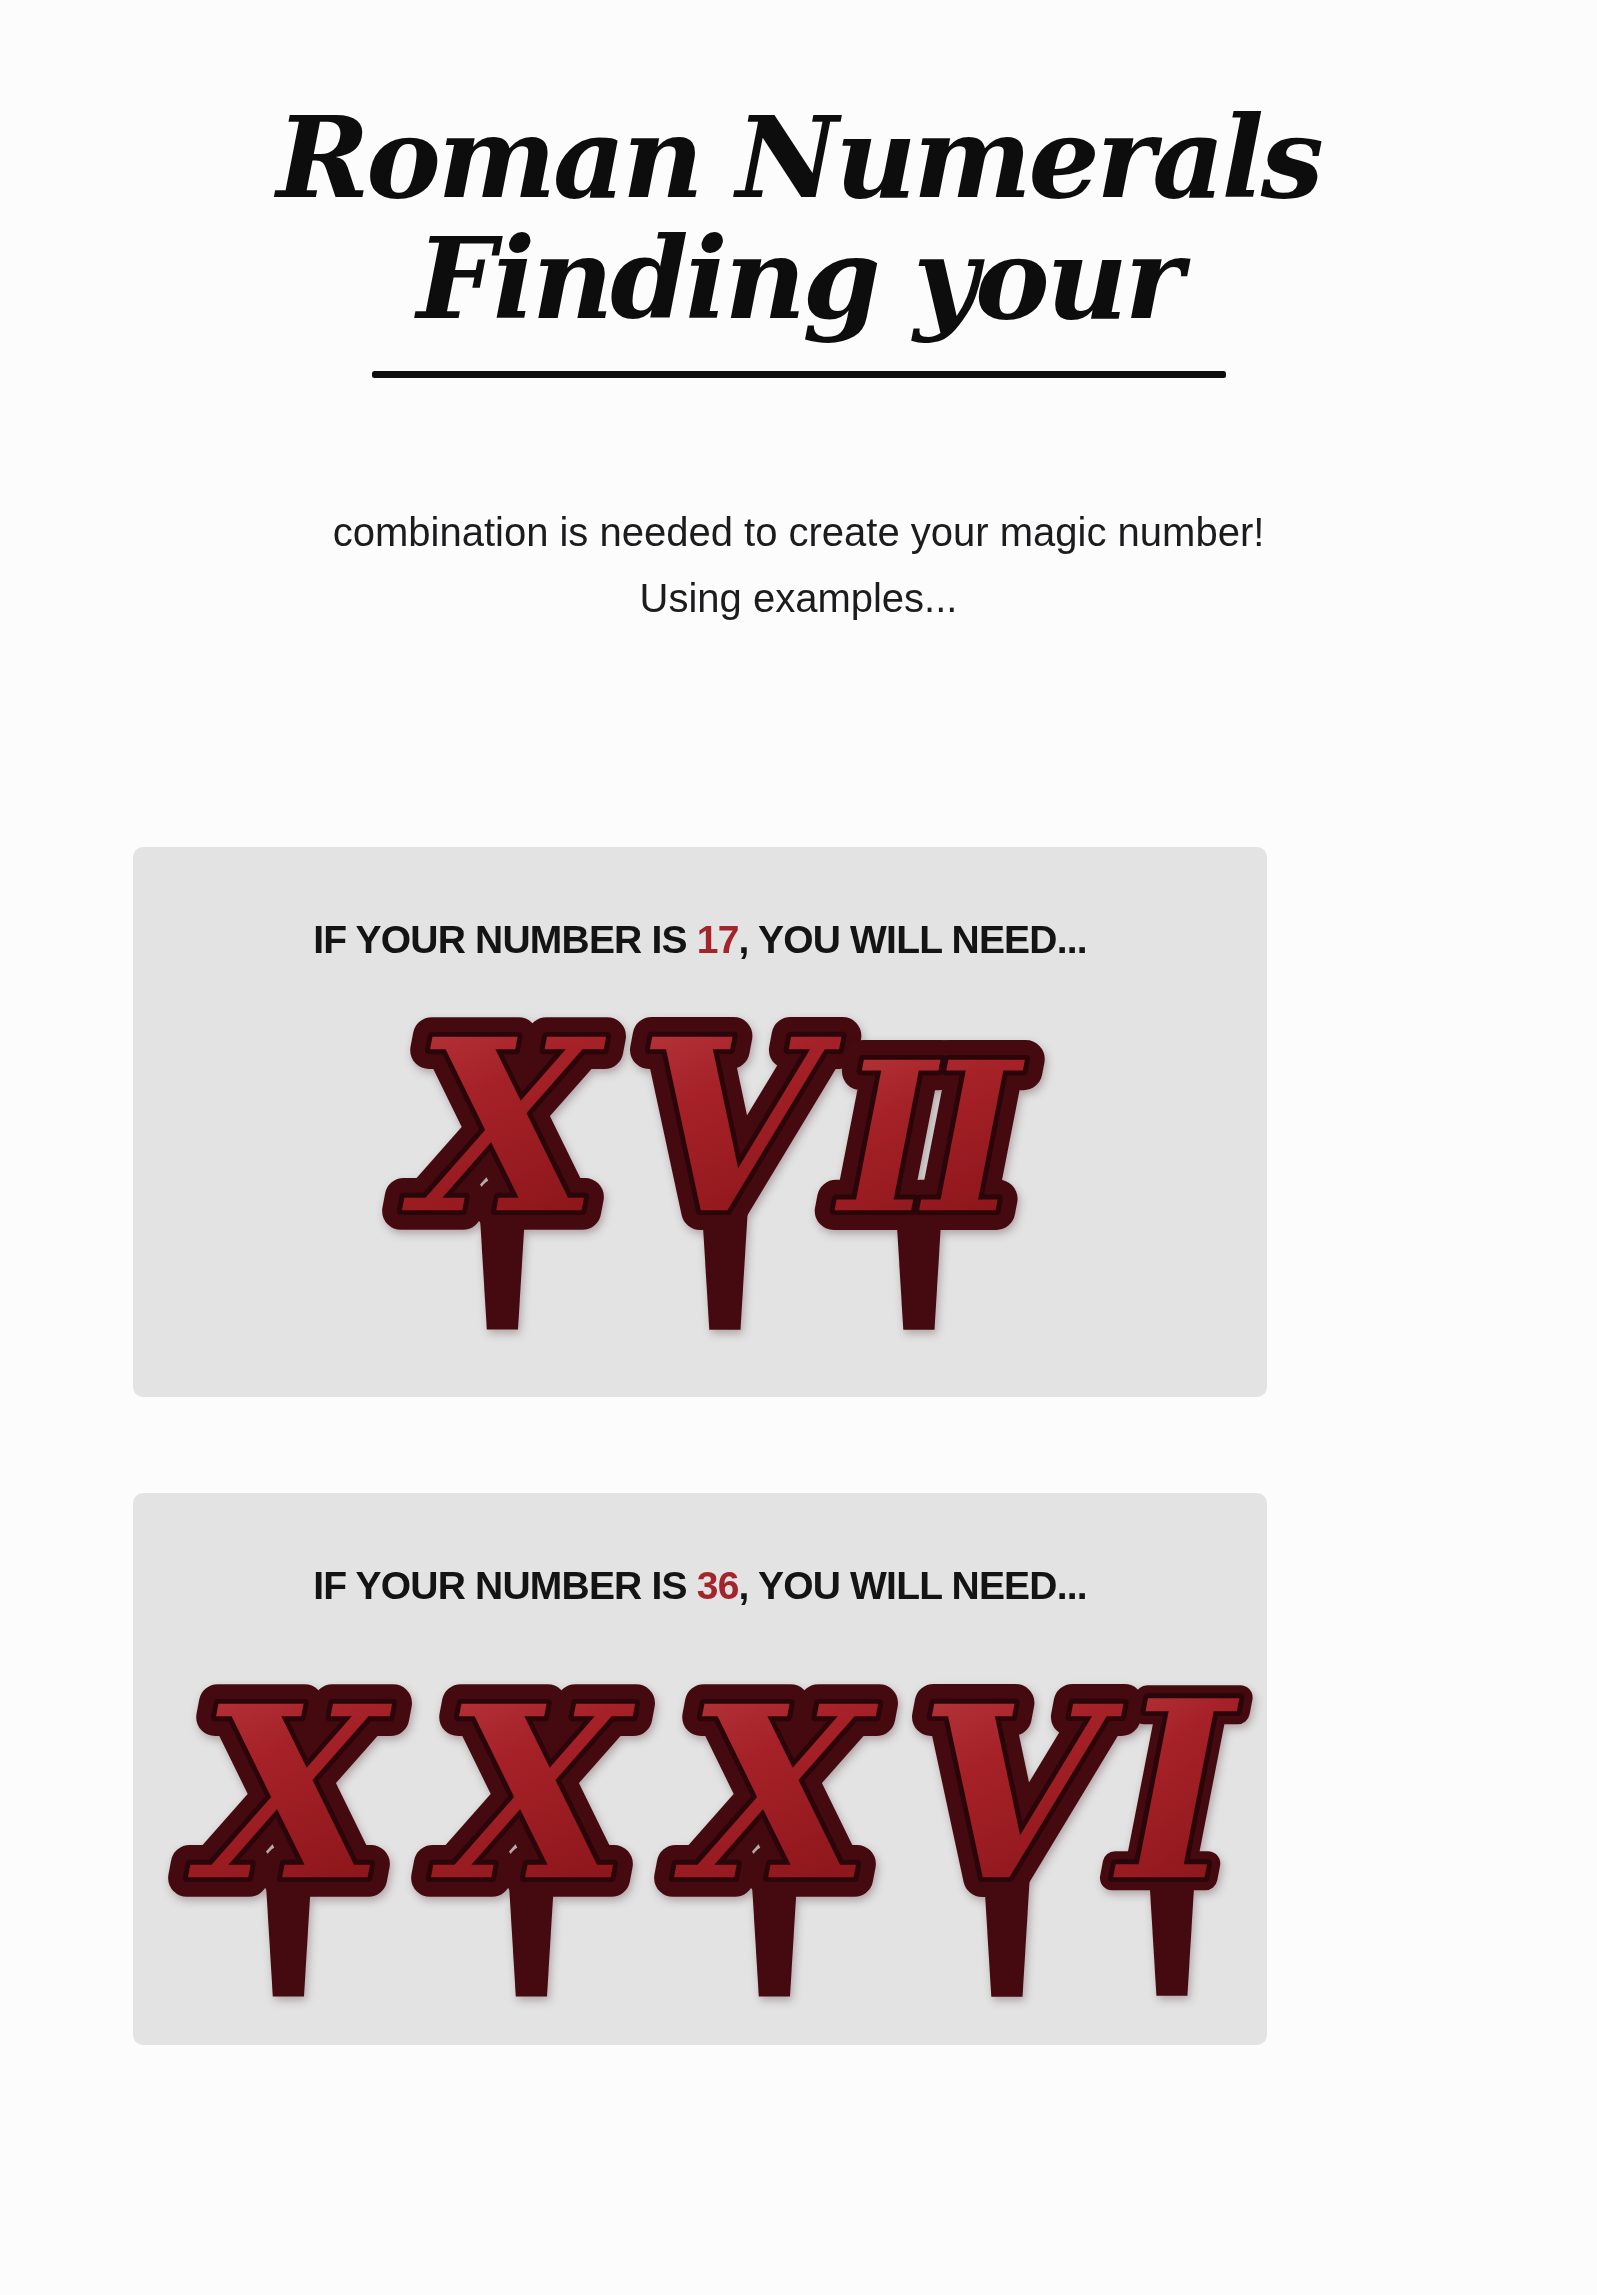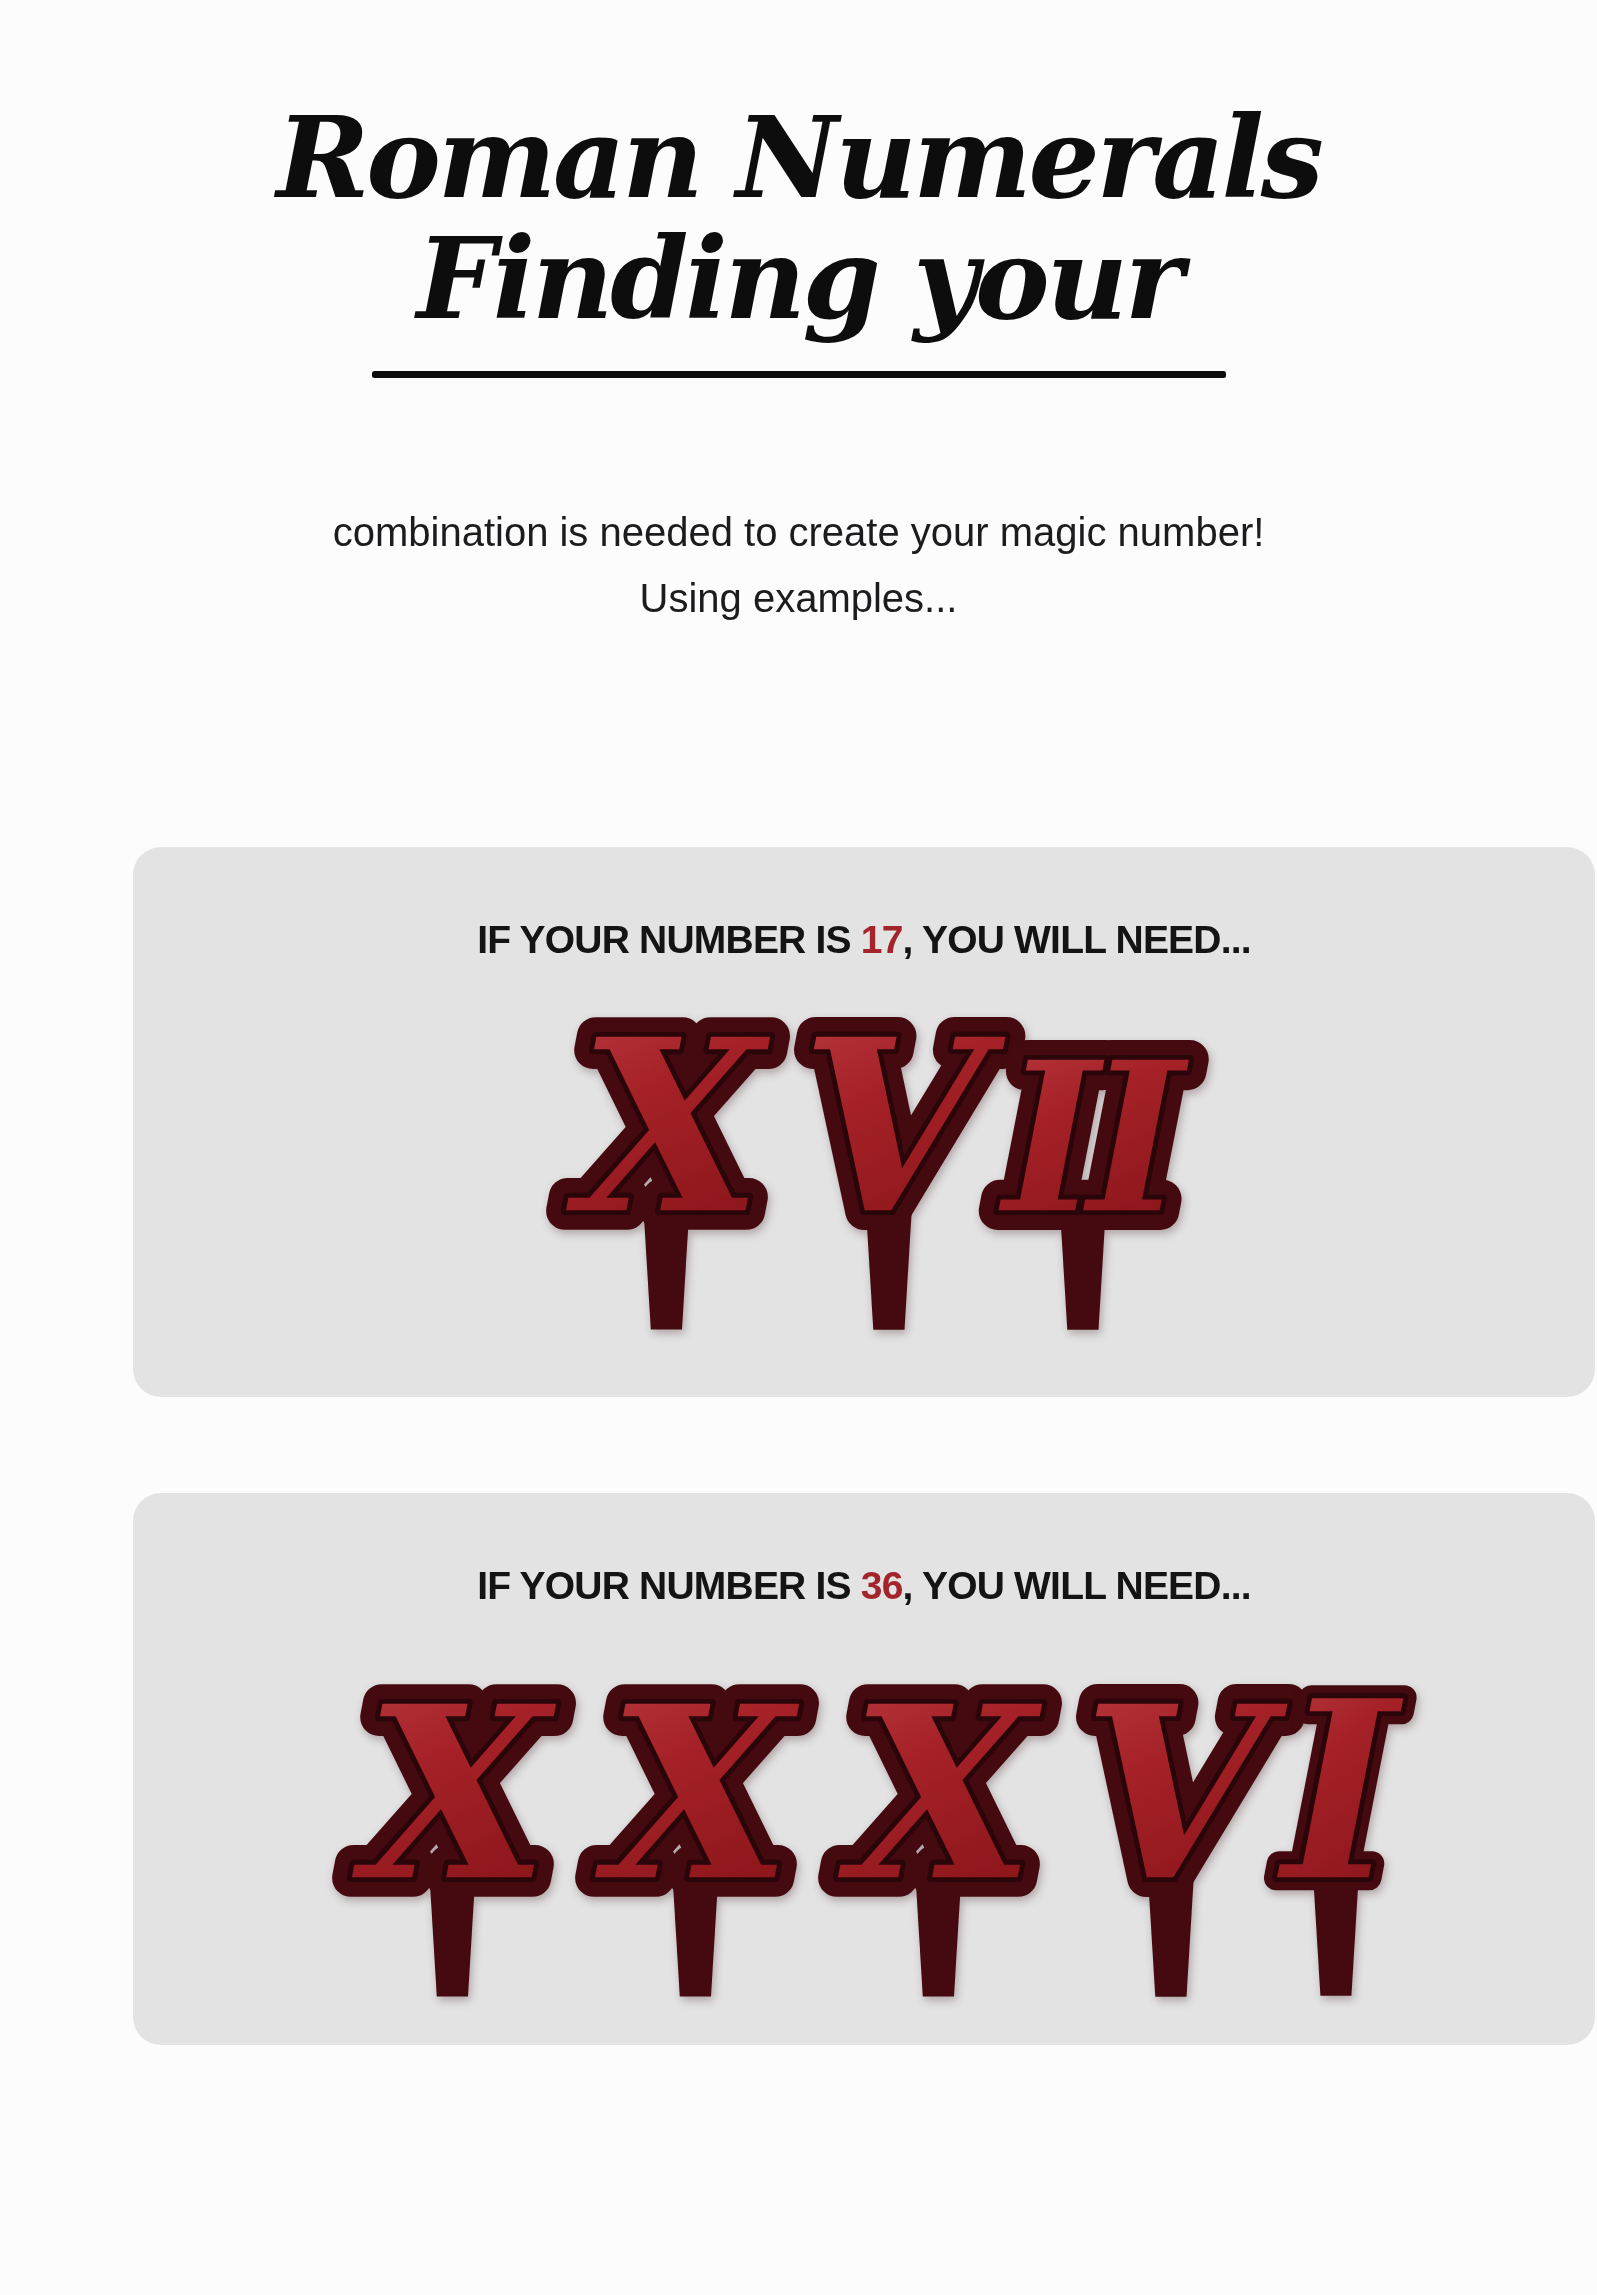--- a/index.html
+++ b/index.html
@@ -53,22 +53,22 @@
     line-height:66px;
     color:#1c1c1e;
     letter-spacing:0px;
   }
   .intro span{display:block;}
 
   
   .card{
     position:absolute;
     left:133px;
-    width:1462px;
-    border-radius:28px;
+    width:1134px;
+    border-radius:10px;
     background:var(--card-bg,#e3e3e4);
   }
   .card-1{ top:847px; height:550px; }
   .card-2{ top:1493px; height:552px; }
 
   .card-header{
     position:absolute;
     top:71px;
     left:0; right:0;
     margin:0;

